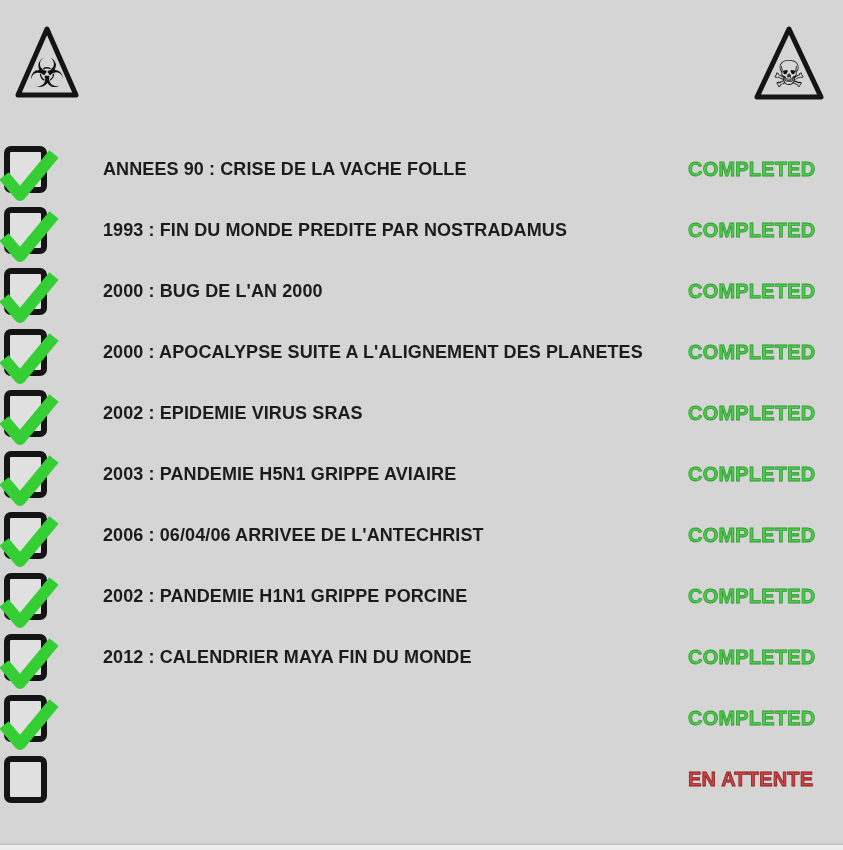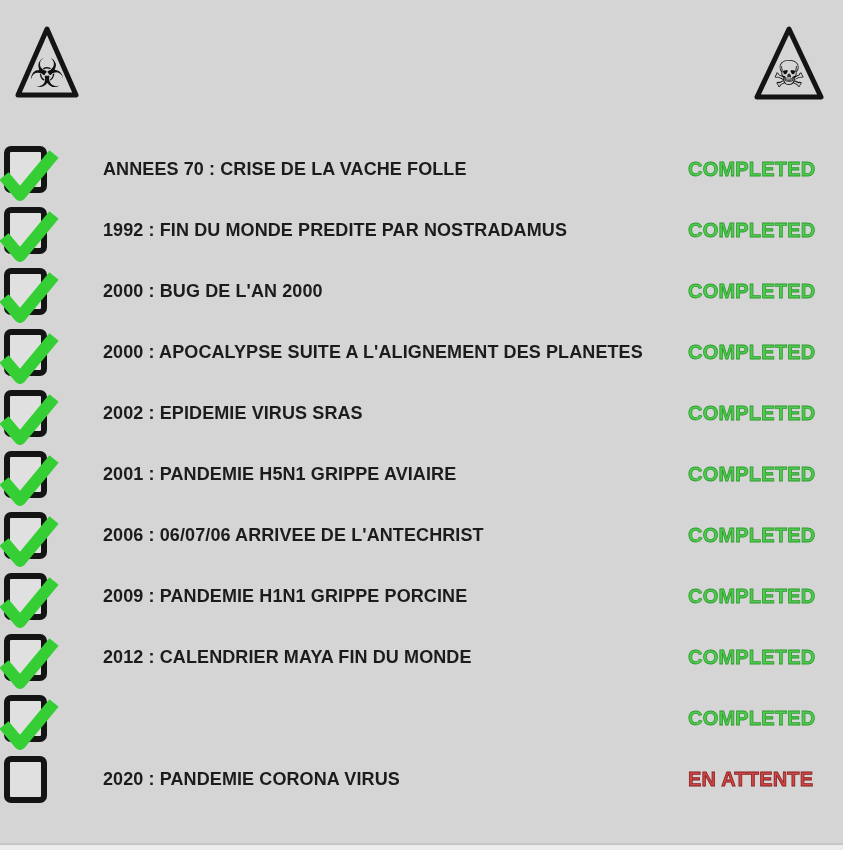--- a/index.html
+++ b/index.html
@@ -85,30 +85,30 @@
   </div>
 </div>
 
 <div class="checklist">
     <div class="row">
       <div class="checkbox">
         <svg class="check" viewBox="0 0 58 54">
           <path d="M4 27 L20 46 L54 5" fill="none" stroke="#35cf35" stroke-width="12" stroke-linejoin="round" stroke-linecap="butt"></path>
         </svg>
       </div>
-      <span class="label">ANNEES 70 : CRISE DE LA VACHE FOLLE</span>
+      <span class="label">ANNEES 90 : CRISE DE LA VACHE FOLLE</span>
       <span class="status done">COMPLETED</span>
     </div>
     <div class="row">
       <div class="checkbox">
         <svg class="check" viewBox="0 0 58 54">
           <path d="M4 27 L20 46 L54 5" fill="none" stroke="#35cf35" stroke-width="12" stroke-linejoin="round" stroke-linecap="butt"></path>
         </svg>
       </div>
-      <span class="label">1992 : FIN DU MONDE PREDITE PAR NOSTRADAMUS</span>
+      <span class="label">1993 : FIN DU MONDE PREDITE PAR NOSTRADAMUS</span>
       <span class="status done">COMPLETED</span>
     </div>
     <div class="row">
       <div class="checkbox">
         <svg class="check" viewBox="0 0 58 54">
           <path d="M4 27 L20 46 L54 5" fill="none" stroke="#35cf35" stroke-width="12" stroke-linejoin="round" stroke-linecap="butt"></path>
         </svg>
       </div>
       <span class="label">2000 : BUG DE L'AN 2000</span>
       <span class="status done">COMPLETED</span>
@@ -130,39 +130,39 @@
       </div>
       <span class="label">2002 : EPIDEMIE VIRUS SRAS</span>
       <span class="status done">COMPLETED</span>
     </div>
     <div class="row">
       <div class="checkbox">
         <svg class="check" viewBox="0 0 58 54">
           <path d="M4 27 L20 46 L54 5" fill="none" stroke="#35cf35" stroke-width="12" stroke-linejoin="round" stroke-linecap="butt"></path>
         </svg>
       </div>
-      <span class="label">2001 : PANDEMIE H5N1 GRIPPE AVIAIRE</span>
+      <span class="label">2003 : PANDEMIE H5N1 GRIPPE AVIAIRE</span>
       <span class="status done">COMPLETED</span>
     </div>
     <div class="row">
       <div class="checkbox">
         <svg class="check" viewBox="0 0 58 54">
           <path d="M4 27 L20 46 L54 5" fill="none" stroke="#35cf35" stroke-width="12" stroke-linejoin="round" stroke-linecap="butt"></path>
         </svg>
       </div>
-      <span class="label">2006 : 06/07/06 ARRIVEE DE L'ANTECHRIST</span>
+      <span class="label">2006 : 06/04/06 ARRIVEE DE L'ANTECHRIST</span>
       <span class="status done">COMPLETED</span>
     </div>
     <div class="row">
       <div class="checkbox">
         <svg class="check" viewBox="0 0 58 54">
           <path d="M4 27 L20 46 L54 5" fill="none" stroke="#35cf35" stroke-width="12" stroke-linejoin="round" stroke-linecap="butt"></path>
         </svg>
       </div>
-      <span class="label">2009 : PANDEMIE H1N1 GRIPPE PORCINE</span>
+      <span class="label">2002 : PANDEMIE H1N1 GRIPPE PORCINE</span>
       <span class="status done">COMPLETED</span>
     </div>
     <div class="row">
       <div class="checkbox">
         <svg class="check" viewBox="0 0 58 54">
           <path d="M4 27 L20 46 L54 5" fill="none" stroke="#35cf35" stroke-width="12" stroke-linejoin="round" stroke-linecap="butt"></path>
         </svg>
       </div>
       <span class="label">2012 : CALENDRIER MAYA FIN DU MONDE</span>
       <span class="status done">COMPLETED</span>
@@ -170,18 +170,17 @@
     <div class="row">
       <div class="checkbox">
         <svg class="check" viewBox="0 0 58 54">
           <path d="M4 27 L20 46 L54 5" fill="none" stroke="#35cf35" stroke-width="12" stroke-linejoin="round" stroke-linecap="butt"></path>
         </svg>
       </div>
       <span class="status done">COMPLETED</span>
     </div>
     <div class="row">
       <div class="checkbox"></div>
-      <span class="label">2020 : PANDEMIE CORONA VIRUS</span>
       <span class="status pending">EN ATTENTE</span>
     </div>
   </div>
 
 <div class="bottom-strip"></div>
 
 </body></html>

